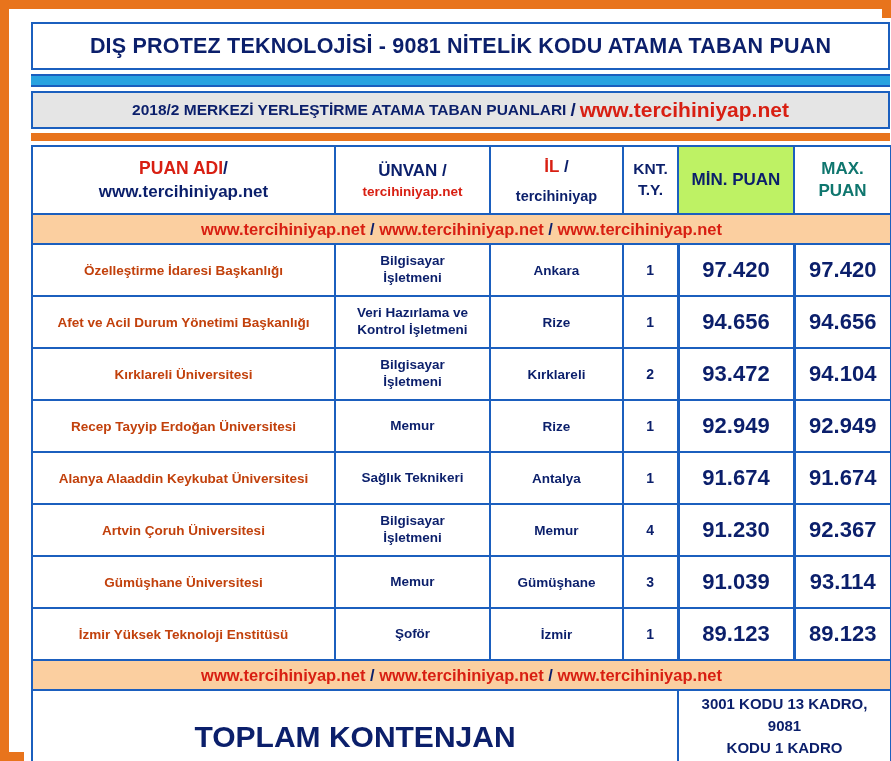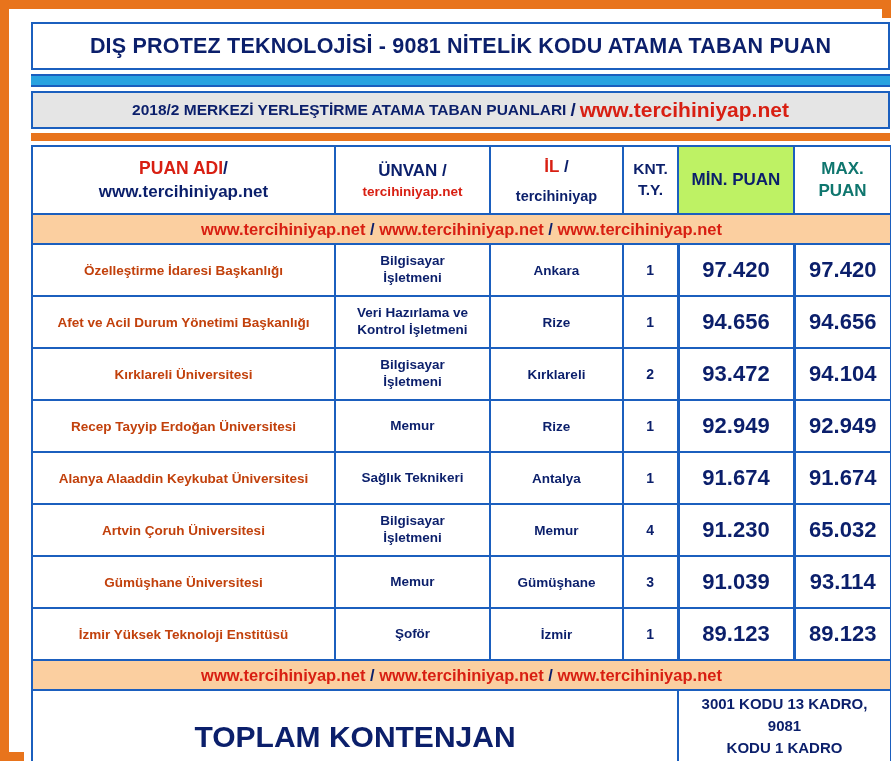--- a/index.html
+++ b/index.html
@@ -364,21 +364,21 @@
 
         <tr class="row">
           <td class="c-kurum">Artvin Çoruh Üniversitesi</td>
           <td class="c-unvan">
             <div>Bilgisayar</div>
             <div>İşletmeni</div>
           </td>
           <td class="c-il">Memur</td>
           <td class="c-knt">4</td>
           <td class="c-min">91.230</td>
-          <td class="c-max">65.032</td>
+          <td class="c-max">92.367</td>
         </tr>
 
         <tr class="row">
           <td class="c-kurum">Gümüşhane Üniversitesi</td>
           <td class="c-unvan">
             <div>Memur</div>
           </td>
           <td class="c-il">Gümüşhane</td>
           <td class="c-knt">3</td>
           <td class="c-min">91.039</td>

